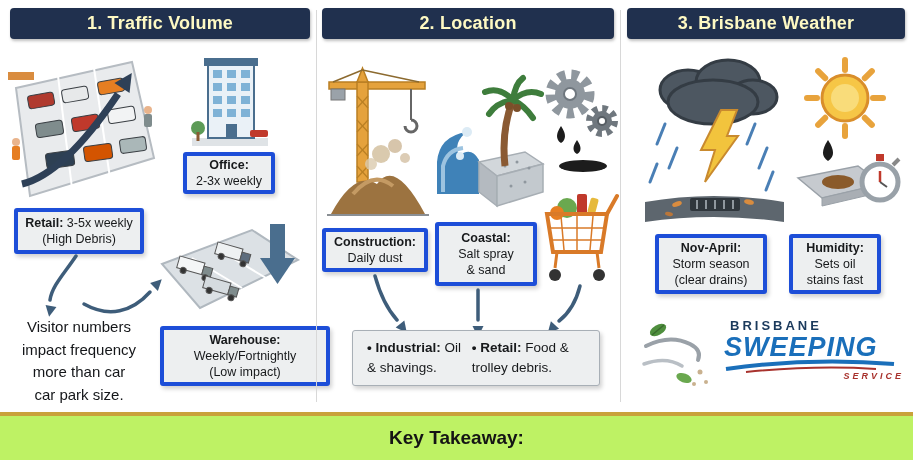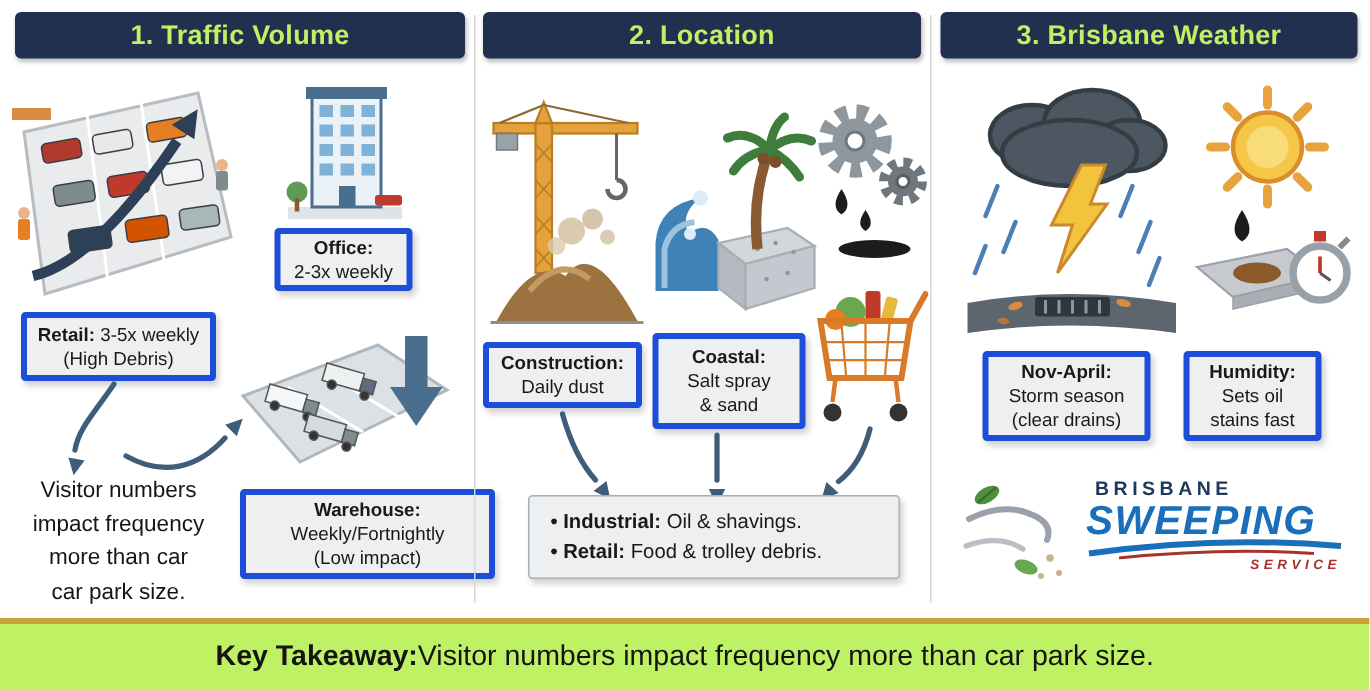--- a/index.html
+++ b/index.html
@@ -1,40 +1,40 @@
 <!DOCTYPE html>
 <html><head>
 <meta charset="utf-8">
 <style>
   *{box-sizing:border-box;margin:0;padding:0}
   body{font-family:"Liberation Sans",sans-serif;background:#ffffff}
   .page{position:relative;width:913px;height:460px;background:#ffffff;overflow:hidden}
   .panel{position:absolute;top:0;height:410px}
-  .panel-header{position:absolute;top:8px;height:31px;background:#20304e;color:#bef264;
+  .panel-header{position:absolute;top:8px;height:31px;background:#20304e;color:#fef9c3;
     font-size:18px;font-weight:bold;display:flex;align-items:center;justify-content:center;
     border-radius:4px;letter-spacing:.2px;box-shadow:1px 2px 3px rgba(0,0,0,.25)}
   .illus{position:absolute}
   .label-box{position:absolute;background:#edeff0;border:4px solid #1d4ed8;border-radius:3px;
     box-shadow:2px 3px 4px rgba(0,0,0,.18);display:flex;align-items:center;justify-content:center;
     padding:4px 6px;color:#17191b}
   .box-text{white-space:pre-line;text-align:center;font-size:12.5px;line-height:1.3}
   .b{font-weight:bold}
   .note-text{position:absolute;white-space:pre-line;text-align:center;font-size:15px;line-height:1.5;color:#141619}
   .bullets-box{position:absolute;background:#edeff0;border:1px solid #a8afb6;border-radius:3px;
     box-shadow:2px 3px 4px rgba(0,0,0,.18);padding:7px 14px;font-size:13.5px;line-height:1.5;
-    color:#17191b;display:flex;flex-direction:column;justify-content:flex-end}
+    color:#17191b;display:flex;flex-direction:row;justify-content:flex-end}
   .divider{position:absolute;top:10px;height:392px;width:1px;background:#d8d8d8}
   .takeaway{position:absolute;left:0;right:0;top:412px;height:48px;background:#bef264;
     border-top:4px solid #c9a23a;display:flex;align-items:center;justify-content:center;
     font-size:19px;color:#141414}
   .logo{position:absolute;width:182px}
   .logo-top{font-size:13px;font-weight:bold;letter-spacing:3px;color:#1b3a5c;margin-left:6px}
   .logo-main{font-size:27px;font-weight:bold;font-style:italic;color:#1a6fba;letter-spacing:1px;line-height:1.05}
   .logo-swoosh{display:block;margin-top:-2px}
-  .logo-bottom{font-size:9px;font-weight:bold;font-style:italic;letter-spacing:3px;color:#a8322d;text-align:right;margin-right:12px;margin-top:-2px}
+  .logo-bottom{font-size:9px;font-weight:bold;font-style:italic;letter-spacing:3px;color:#a8322d;text-align:right;margin-right:2px;margin-top:-2px}
 </style>
 </head>
 <body>
 
 <div class="page">
 
   <section class="panel" style="left:4px;width:312px">
     <header class="panel-header" style="left:6px;width:300px">
       <span>1. Traffic Volume</span>
     </header>
@@ -386,16 +386,15 @@
       <svg class="logo-swoosh" width="172" height="14" viewBox="0 0 172 14">
         <path d="M2,10 Q86,-2 170,5" fill="none" stroke="#1a6fba" stroke-width="4"></path>
         <path d="M22,13 Q92,6 152,10" fill="none" stroke="#a8322d" stroke-width="2"></path>
       </svg>
       <div class="logo-bottom">SERVICE</div>
     </div>
   </section>
 
   <footer class="takeaway">
     <span class="b">Key Takeaway:</span>
-      <span> Visitor numbers impact frequency more than car park size.</span>
   </footer>
 
 </div>
 
 </body></html>

